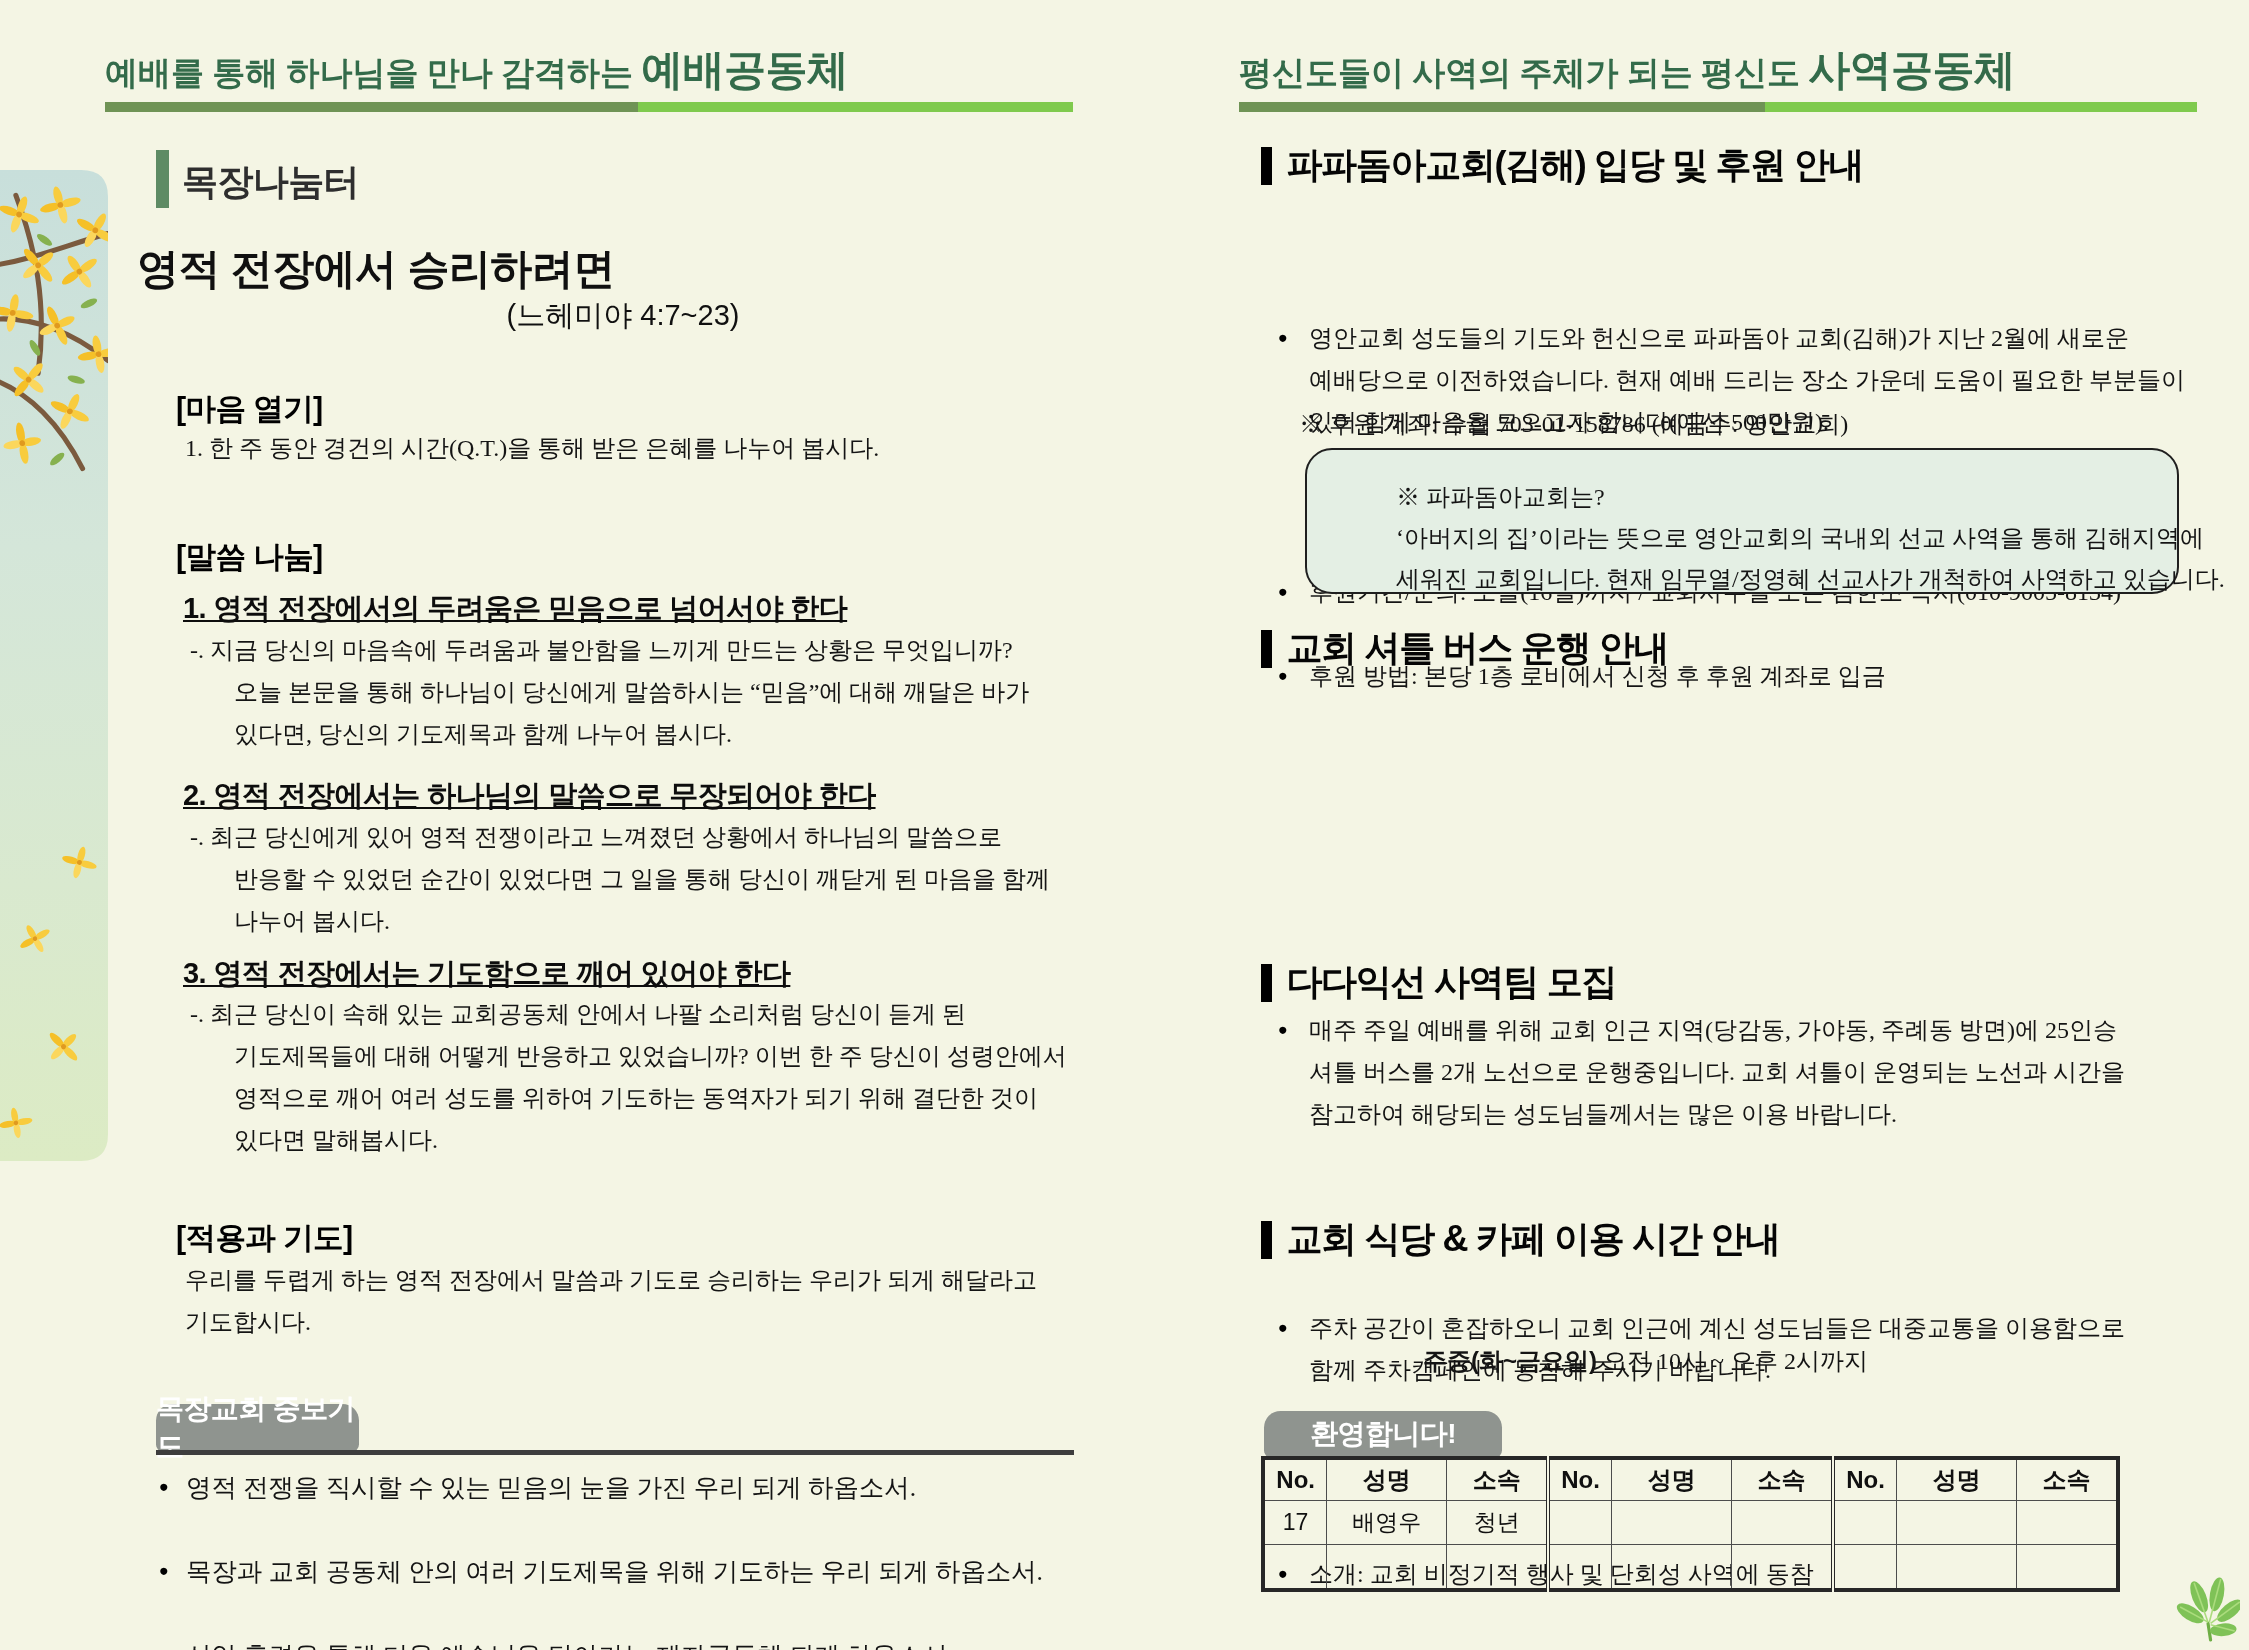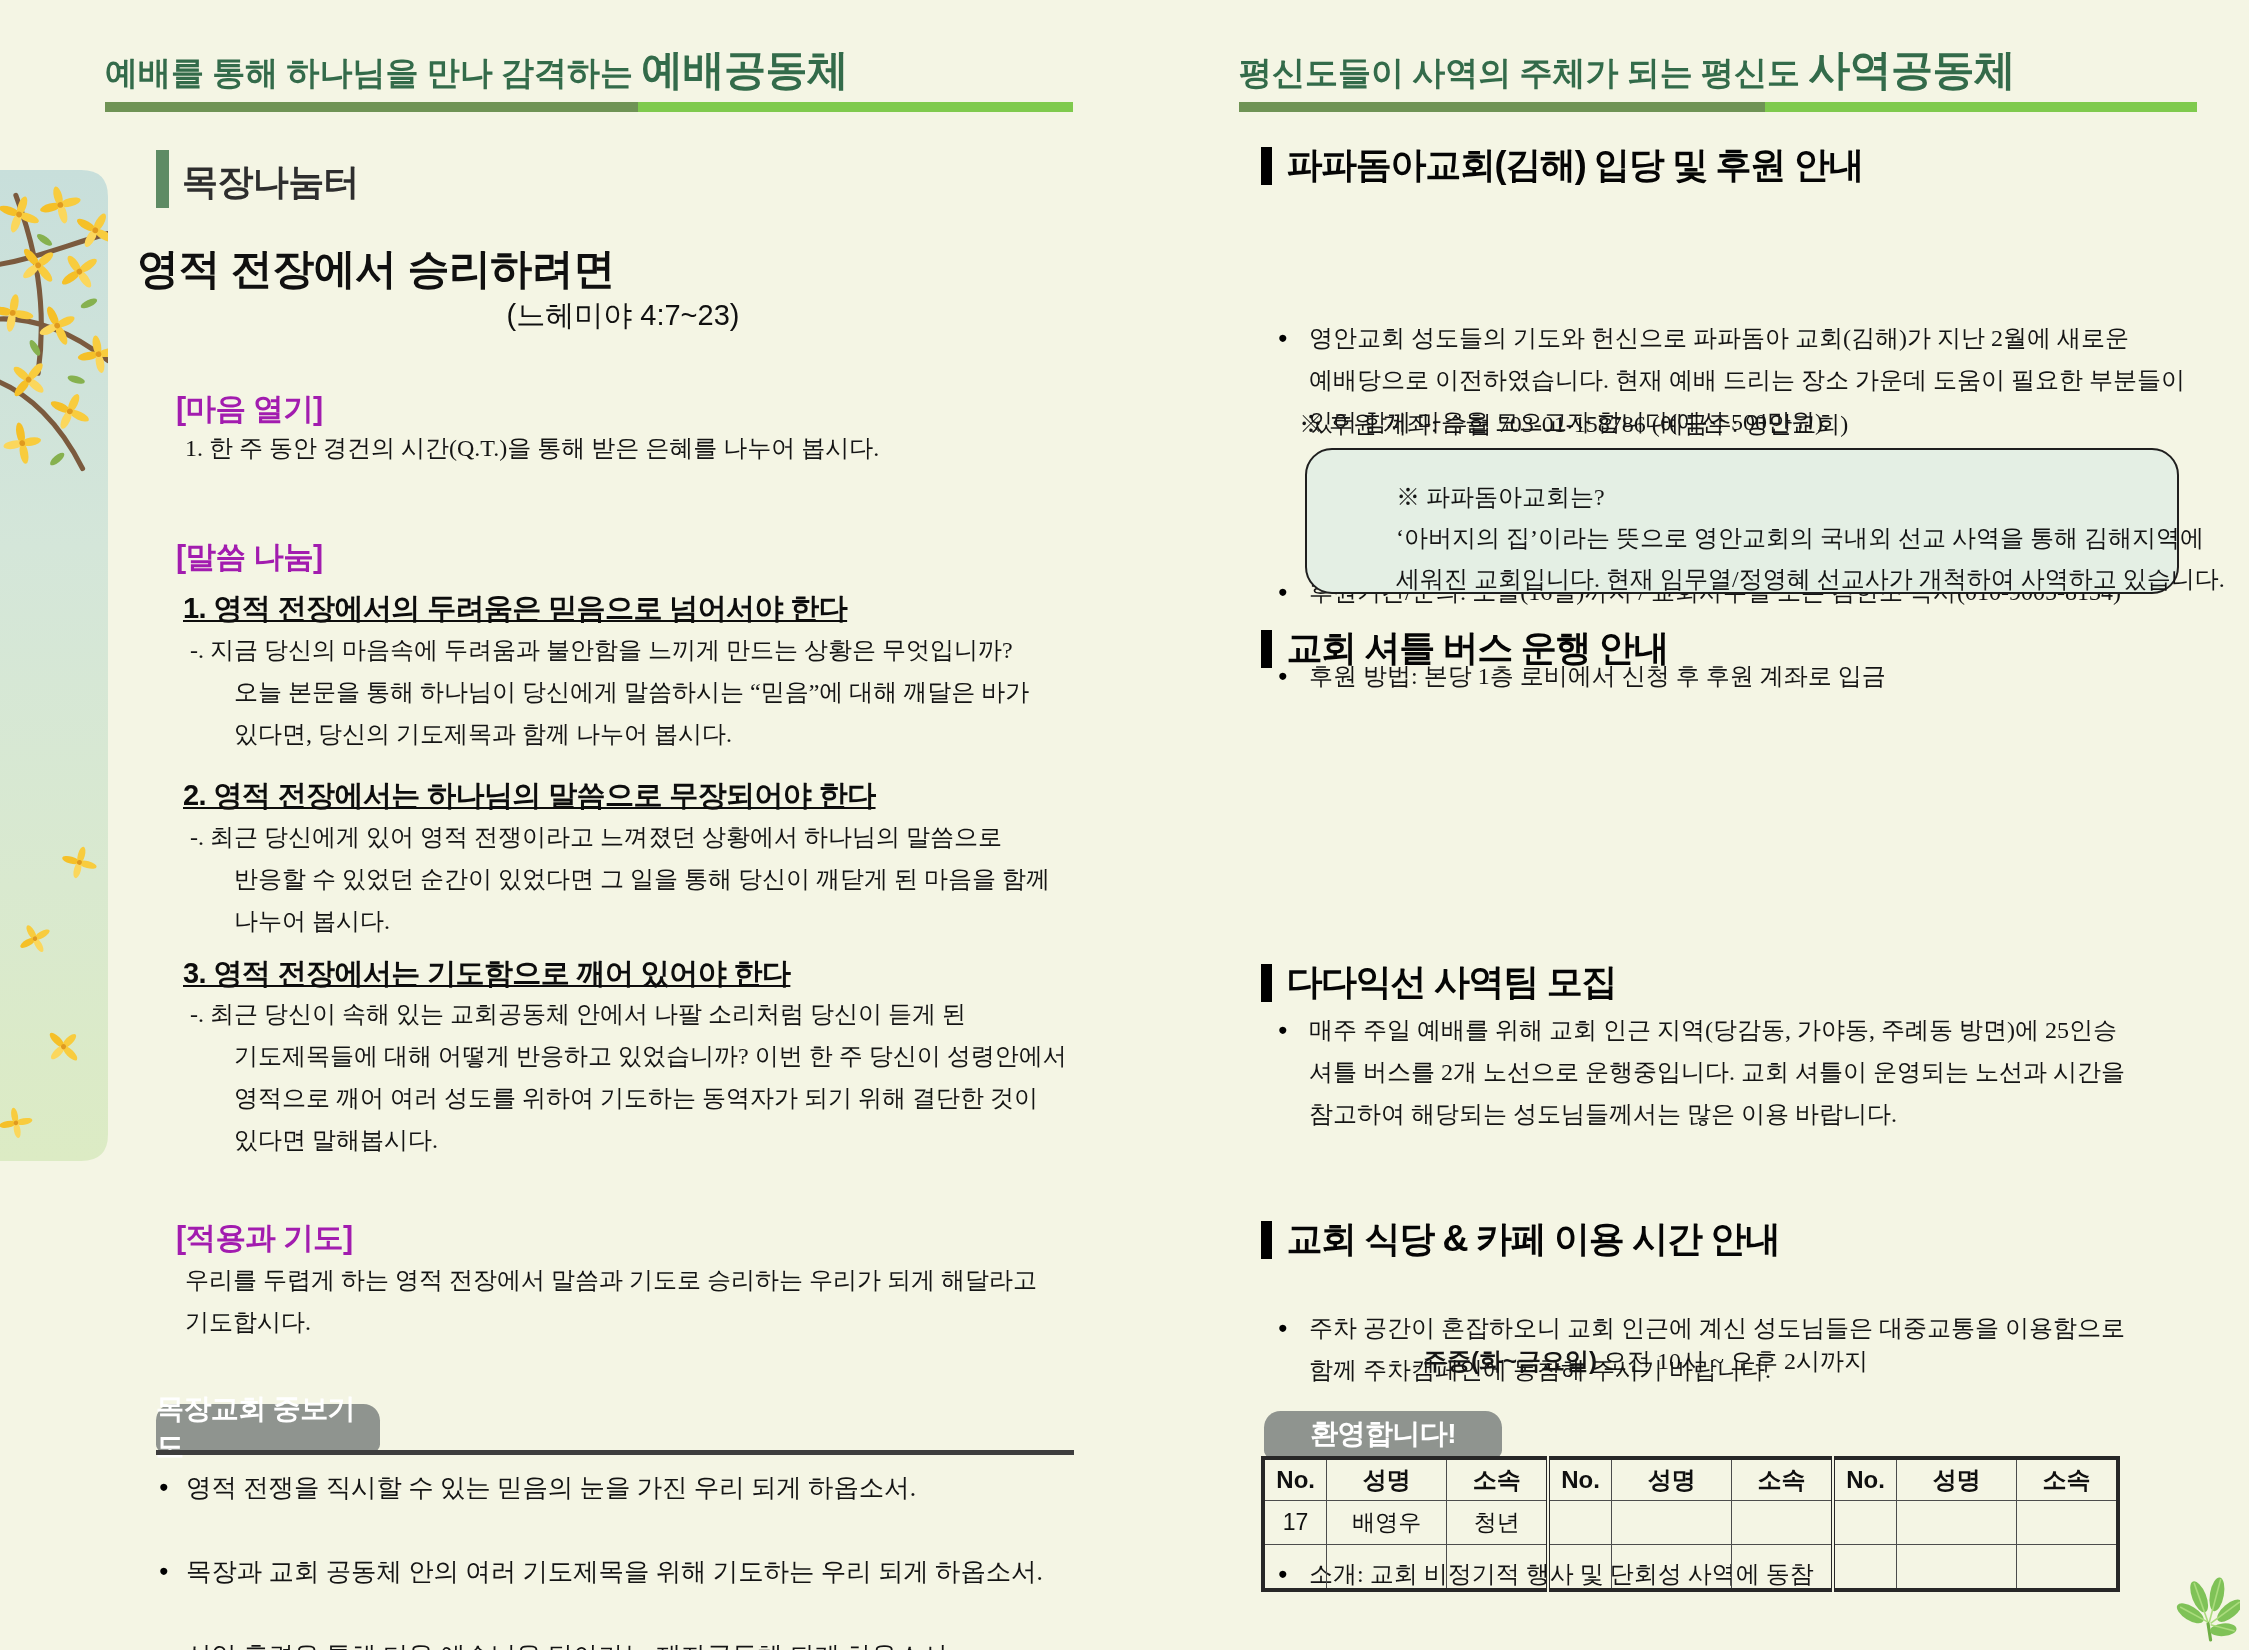--- a/index.html
+++ b/index.html
@@ -11,21 +11,21 @@
   .col-header{font-family:"Liberation Serif",serif;font-weight:700;color:#336b4a;font-size:33px;white-space:nowrap;}
   .col-header .emph{font-size:42px;letter-spacing:-0.6px;}
   .rule-dark{background:#6f9355;height:9.5px;}
   .rule-bright{background:#7fca4d;height:9.5px;}
 
   
   .sec-bar{width:12.7px;height:58px;background:#5e8b64;}
   .sec-label{font-size:36px;font-weight:700;color:#2e2e2e;letter-spacing:-0.6px;}
   .main-title{font-size:42px;font-weight:700;color:#101010;text-align:left;letter-spacing:-0.6px;}
   .passage{font-size:29px;color:#101010;text-align:center;font-weight:500;}
-  .grp-label{font-size:30.5px;font-weight:700;color:#a21caf;letter-spacing:-0.6px;text-align:center;}
+  .grp-label{font-size:30.5px;font-weight:700;color:#000000;letter-spacing:-0.6px;text-align:center;}
   .body{font-family:"Liberation Serif",serif;font-size:24px;color:#141414;line-height:42px;white-space:pre;}
   .pt-title{font-size:29px;font-weight:700;color:#0d0d0d;letter-spacing:-0.6px;white-space:nowrap;text-decoration:underline;}
   .hang{padding-left:129px;text-indent:-44px;}
 
   
   .tab{background:#8f948f;border-radius:16.5px 16.5px 6.4px 6.4px;color:#ffffff;
        font-size:28px;font-weight:700;display:flex;align-items:center;justify-content:center;letter-spacing:-0.6px;}
   .tab-rule{background:#3d3d3d;height:5.1px;}
 
   .pb{position:relative;padding-left:81px;font-family:"Liberation Serif",serif;font-size:25.4px;color:#141414;line-height:42px;white-space:pre;}
@@ -129,21 +129,21 @@
   <div class="abs pt-title" style="left:183px;top:954px;">3. 영적 전장에서는 기도함으로 깨어 있어야 한다</div>
   <div class="abs body hang" style="left:105px;top:993px;">-. 최근 당신이 속해 있는 교회공동체 안에서 나팔 소리처럼 당신이 듣게 된
 기도제목들에 대해 어떻게 반응하고 있었습니까? 이번 한 주 당신이 성령안에서
 영적으로 깨어 여러 성도를 위하여 기도하는 동역자가 되기 위해 결단한 것이
 있다면 말해봅시다.</div>
 
   <div class="abs grp-label" style="left:176px;top:1218px;">[적용과 기도]</div>
   <div class="abs body" style="left:185px;top:1259px;">우리를 두렵게 하는 영적 전장에서 말씀과 기도로 승리하는 우리가 되게 해달라고
 기도합시다.</div>
 
-  <div class="abs tab" style="left:156px;top:1404px;width:224px;height:47px;">
+  <div class="abs tab" style="left:156px;top:1404px;width:203px;height:47px;">
       <span>목장교회 중보기도</span>
     </div>
   <div class="abs tab-rule" style="left:156px;top:1450px;width:918px;"></div>
   <div class="abs pb" style="left:105px;top:1466px;">영적 전쟁을 직시할 수 있는 믿음의 눈을 가진 우리 되게 하옵소서.</div>
   <div class="abs pb" style="left:105px;top:1508px;">목장과 교회 공동체 안의 여러 기도제목을 위해 기도하는 우리 되게 하옵소서.</div>
   <div class="abs pb" style="left:105px;top:1550px;">신앙 훈련을 통해 더욱 예수님을 닮아가는 제자공동체 되게 하옵소서.</div>
 
   <div class="abs col-header" style="left:1239px;top:42px;"><span>평신도들이 사역의 주체가 되는 평신도 </span><span class="emph">사역공동체</span></div>
   <div class="abs rule-dark" style="left:1239px;top:102px;width:526px;"></div>
   <div class="abs rule-bright" style="left:1765px;top:102px;width:432px;"></div>

